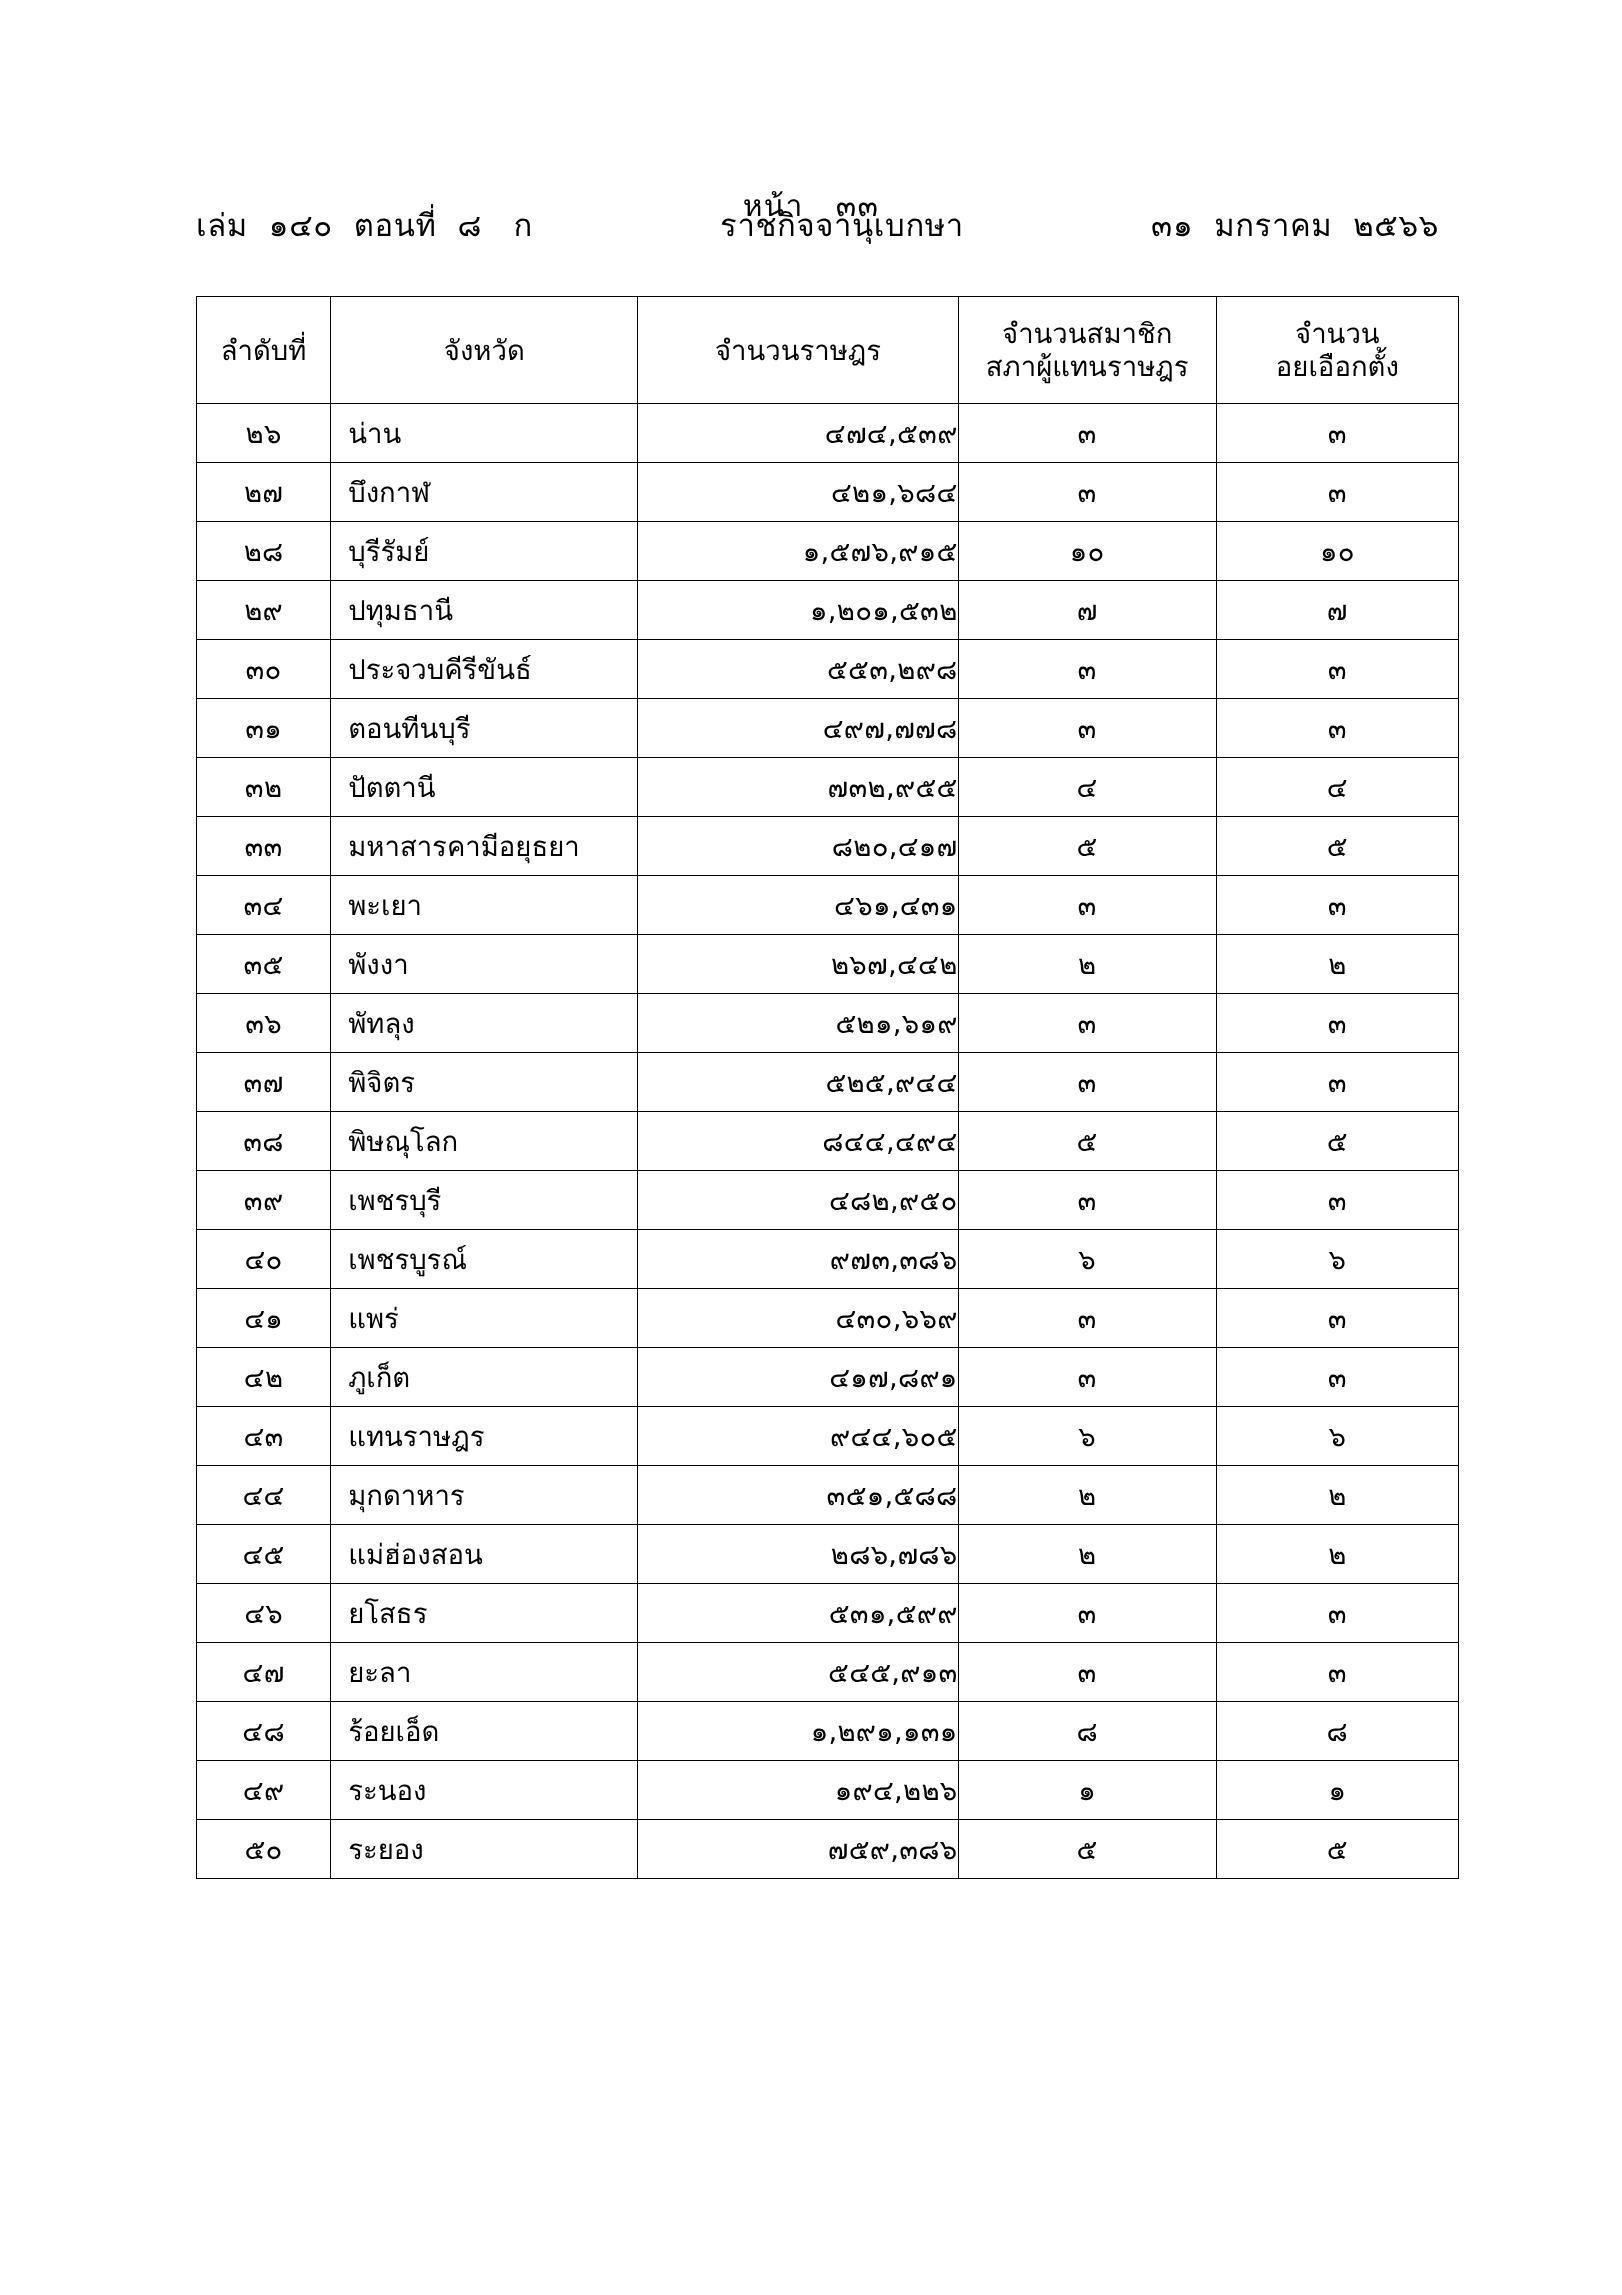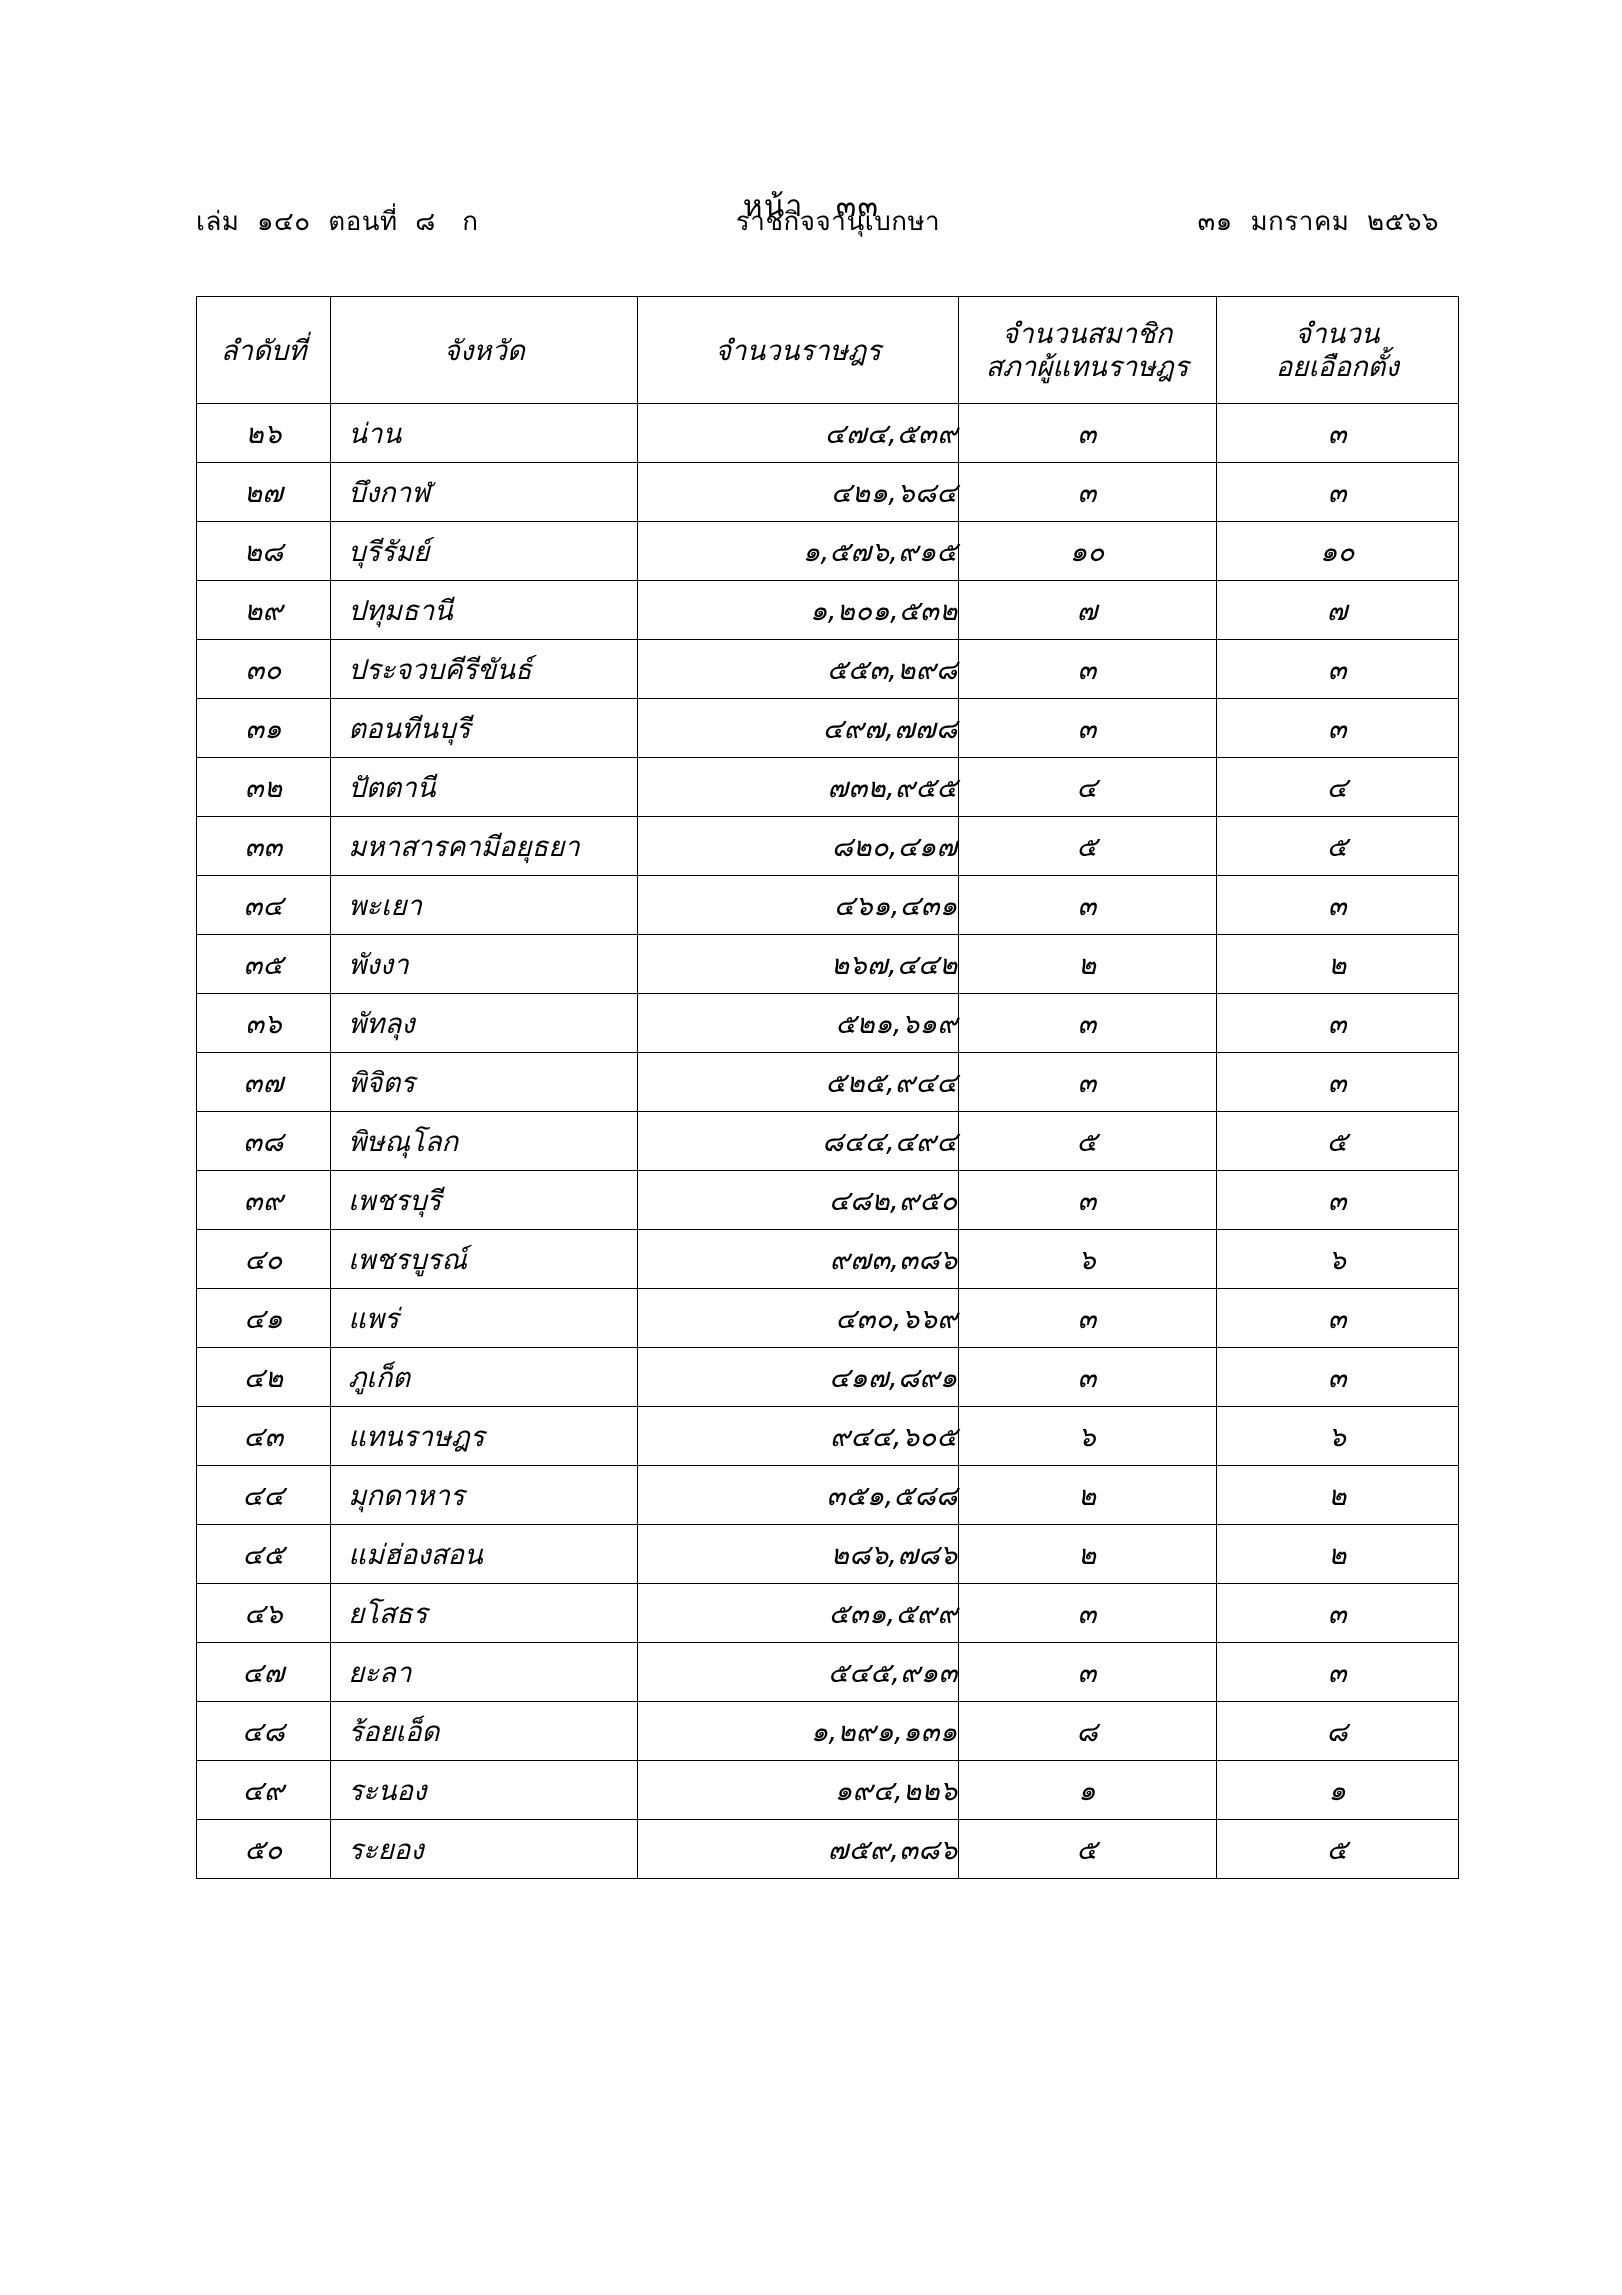--- a/index.html
+++ b/index.html
@@ -44,35 +44,34 @@
     margin-top: 32px;
   }
   .head-row {
     position: absolute;
     left: 196px;
     top: 200px;
     width: 1243px;
     display: flex;
     align-items: baseline;
     justify-content: space-between;
-    font-size: 26px;
+    font-size: 31px;
     letter-spacing: 0.02em;
     white-space: pre;
   }
   .head-left   { text-align: left;   flex: 0 0 auto; }
   .head-center { text-align: center; flex: 1 1 auto; }
   .head-right  { text-align: center;  flex: 0 0 auto; }
 
   
   .tbl-wrap {
     position: absolute;
     left: 196px;
     top: 296px;
     width: 1231px;
-    font-style: italic;
   }
   table.gz {
     border-collapse: collapse;
     width: 1231px;
     table-layout: fixed;
   }
   table.gz th,
   table.gz td {
     border: 1.3px solid #000000;
     padding: 0;

